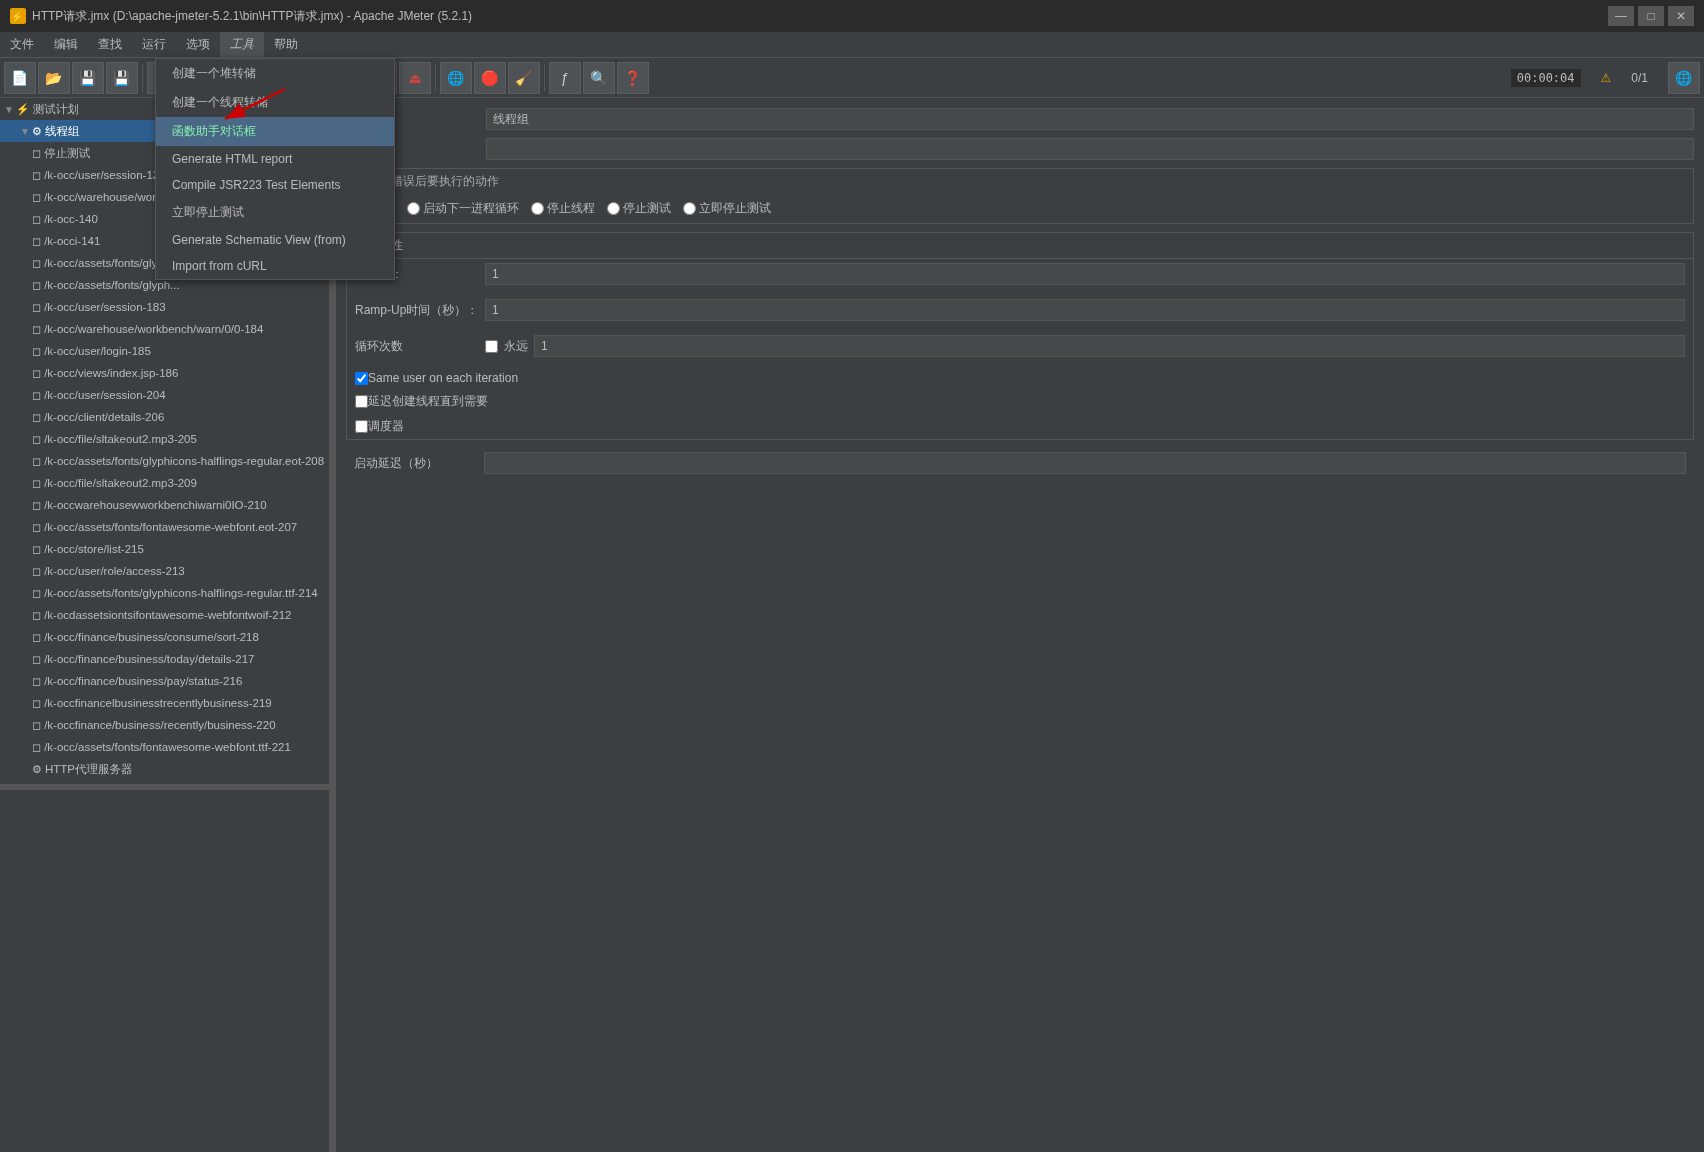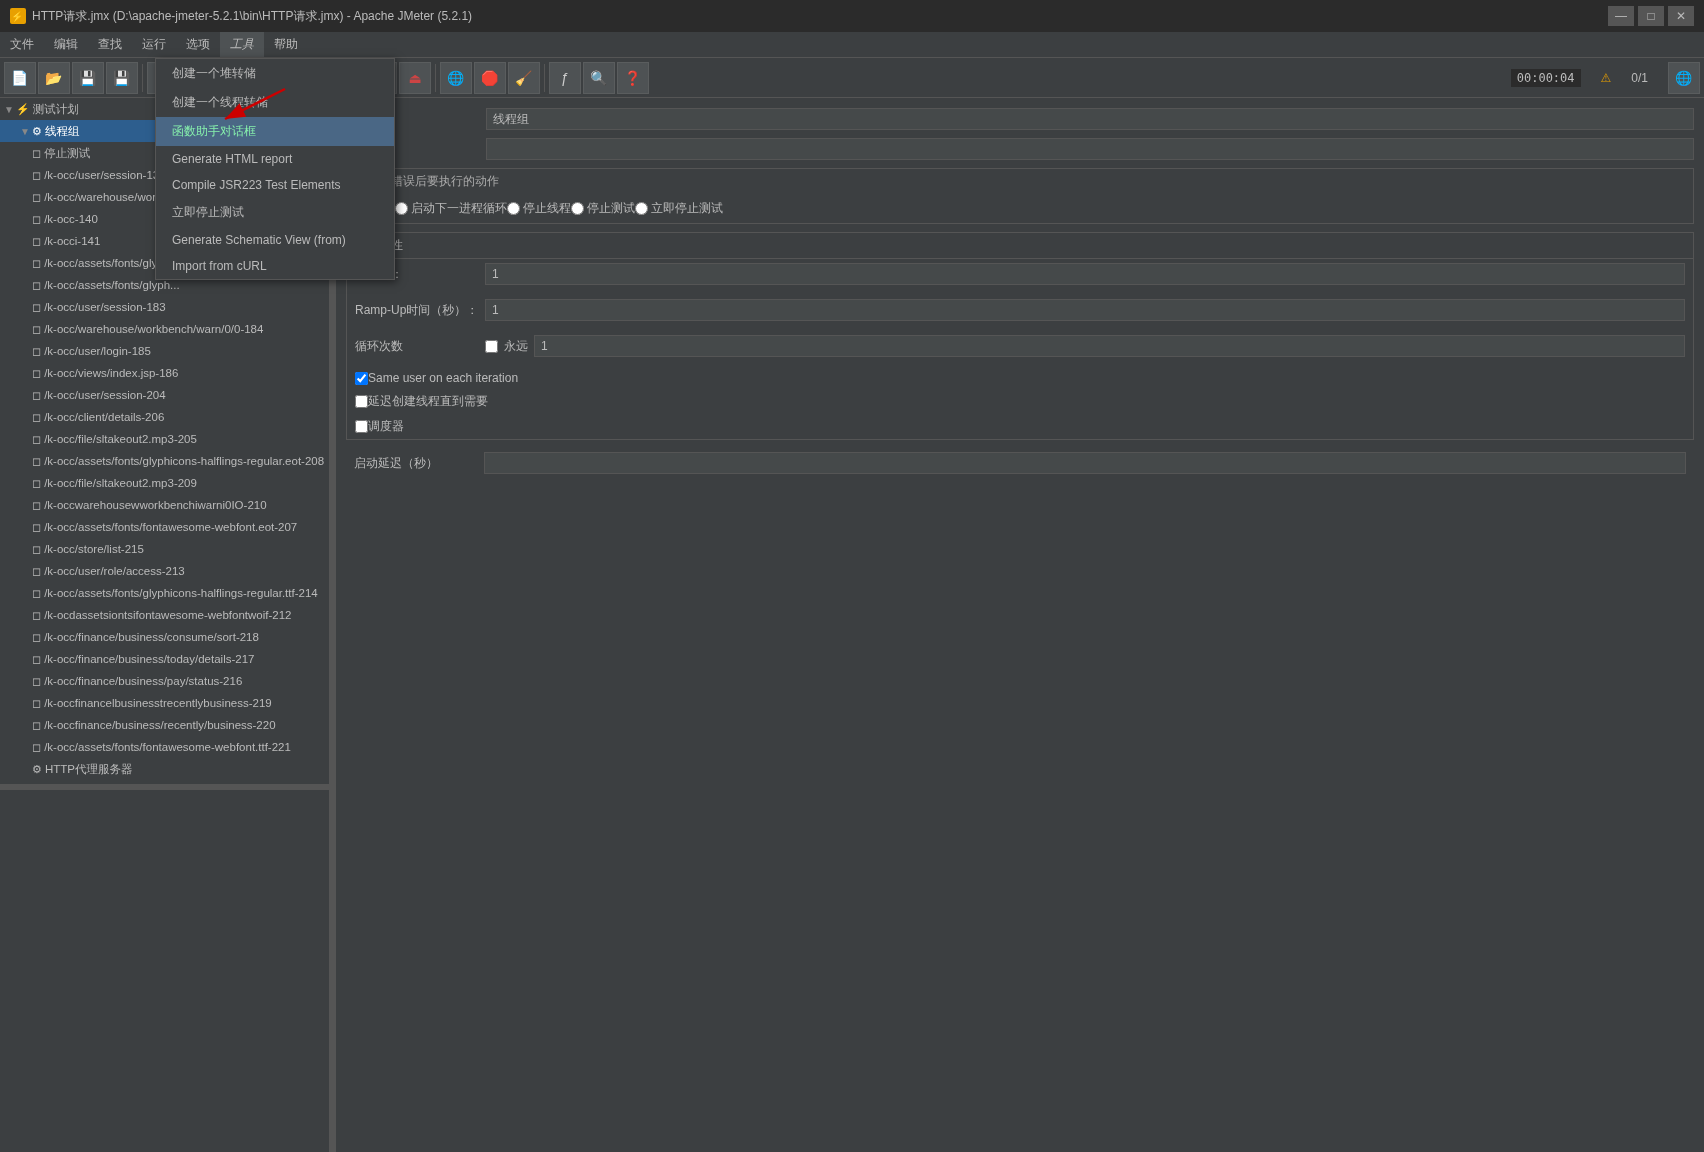--- a/index.html
+++ b/index.html
@@ -216,20 +216,21 @@
       flex: 1;
       background: #45494a;
       border: 1px solid #555;
       color: #bbb;
       padding: 2px 6px;
       font-size: 12px;
       height: 22px;
     }
     .radio-group {
       display: flex;
+      gap: 12px;
       align-items: center;
       flex-wrap: wrap;
       padding: 6px 8px;
     }
     .radio-item {
       display: flex;
       align-items: center;
       gap: 3px;
       cursor: pointer;
       color: #bbb;

